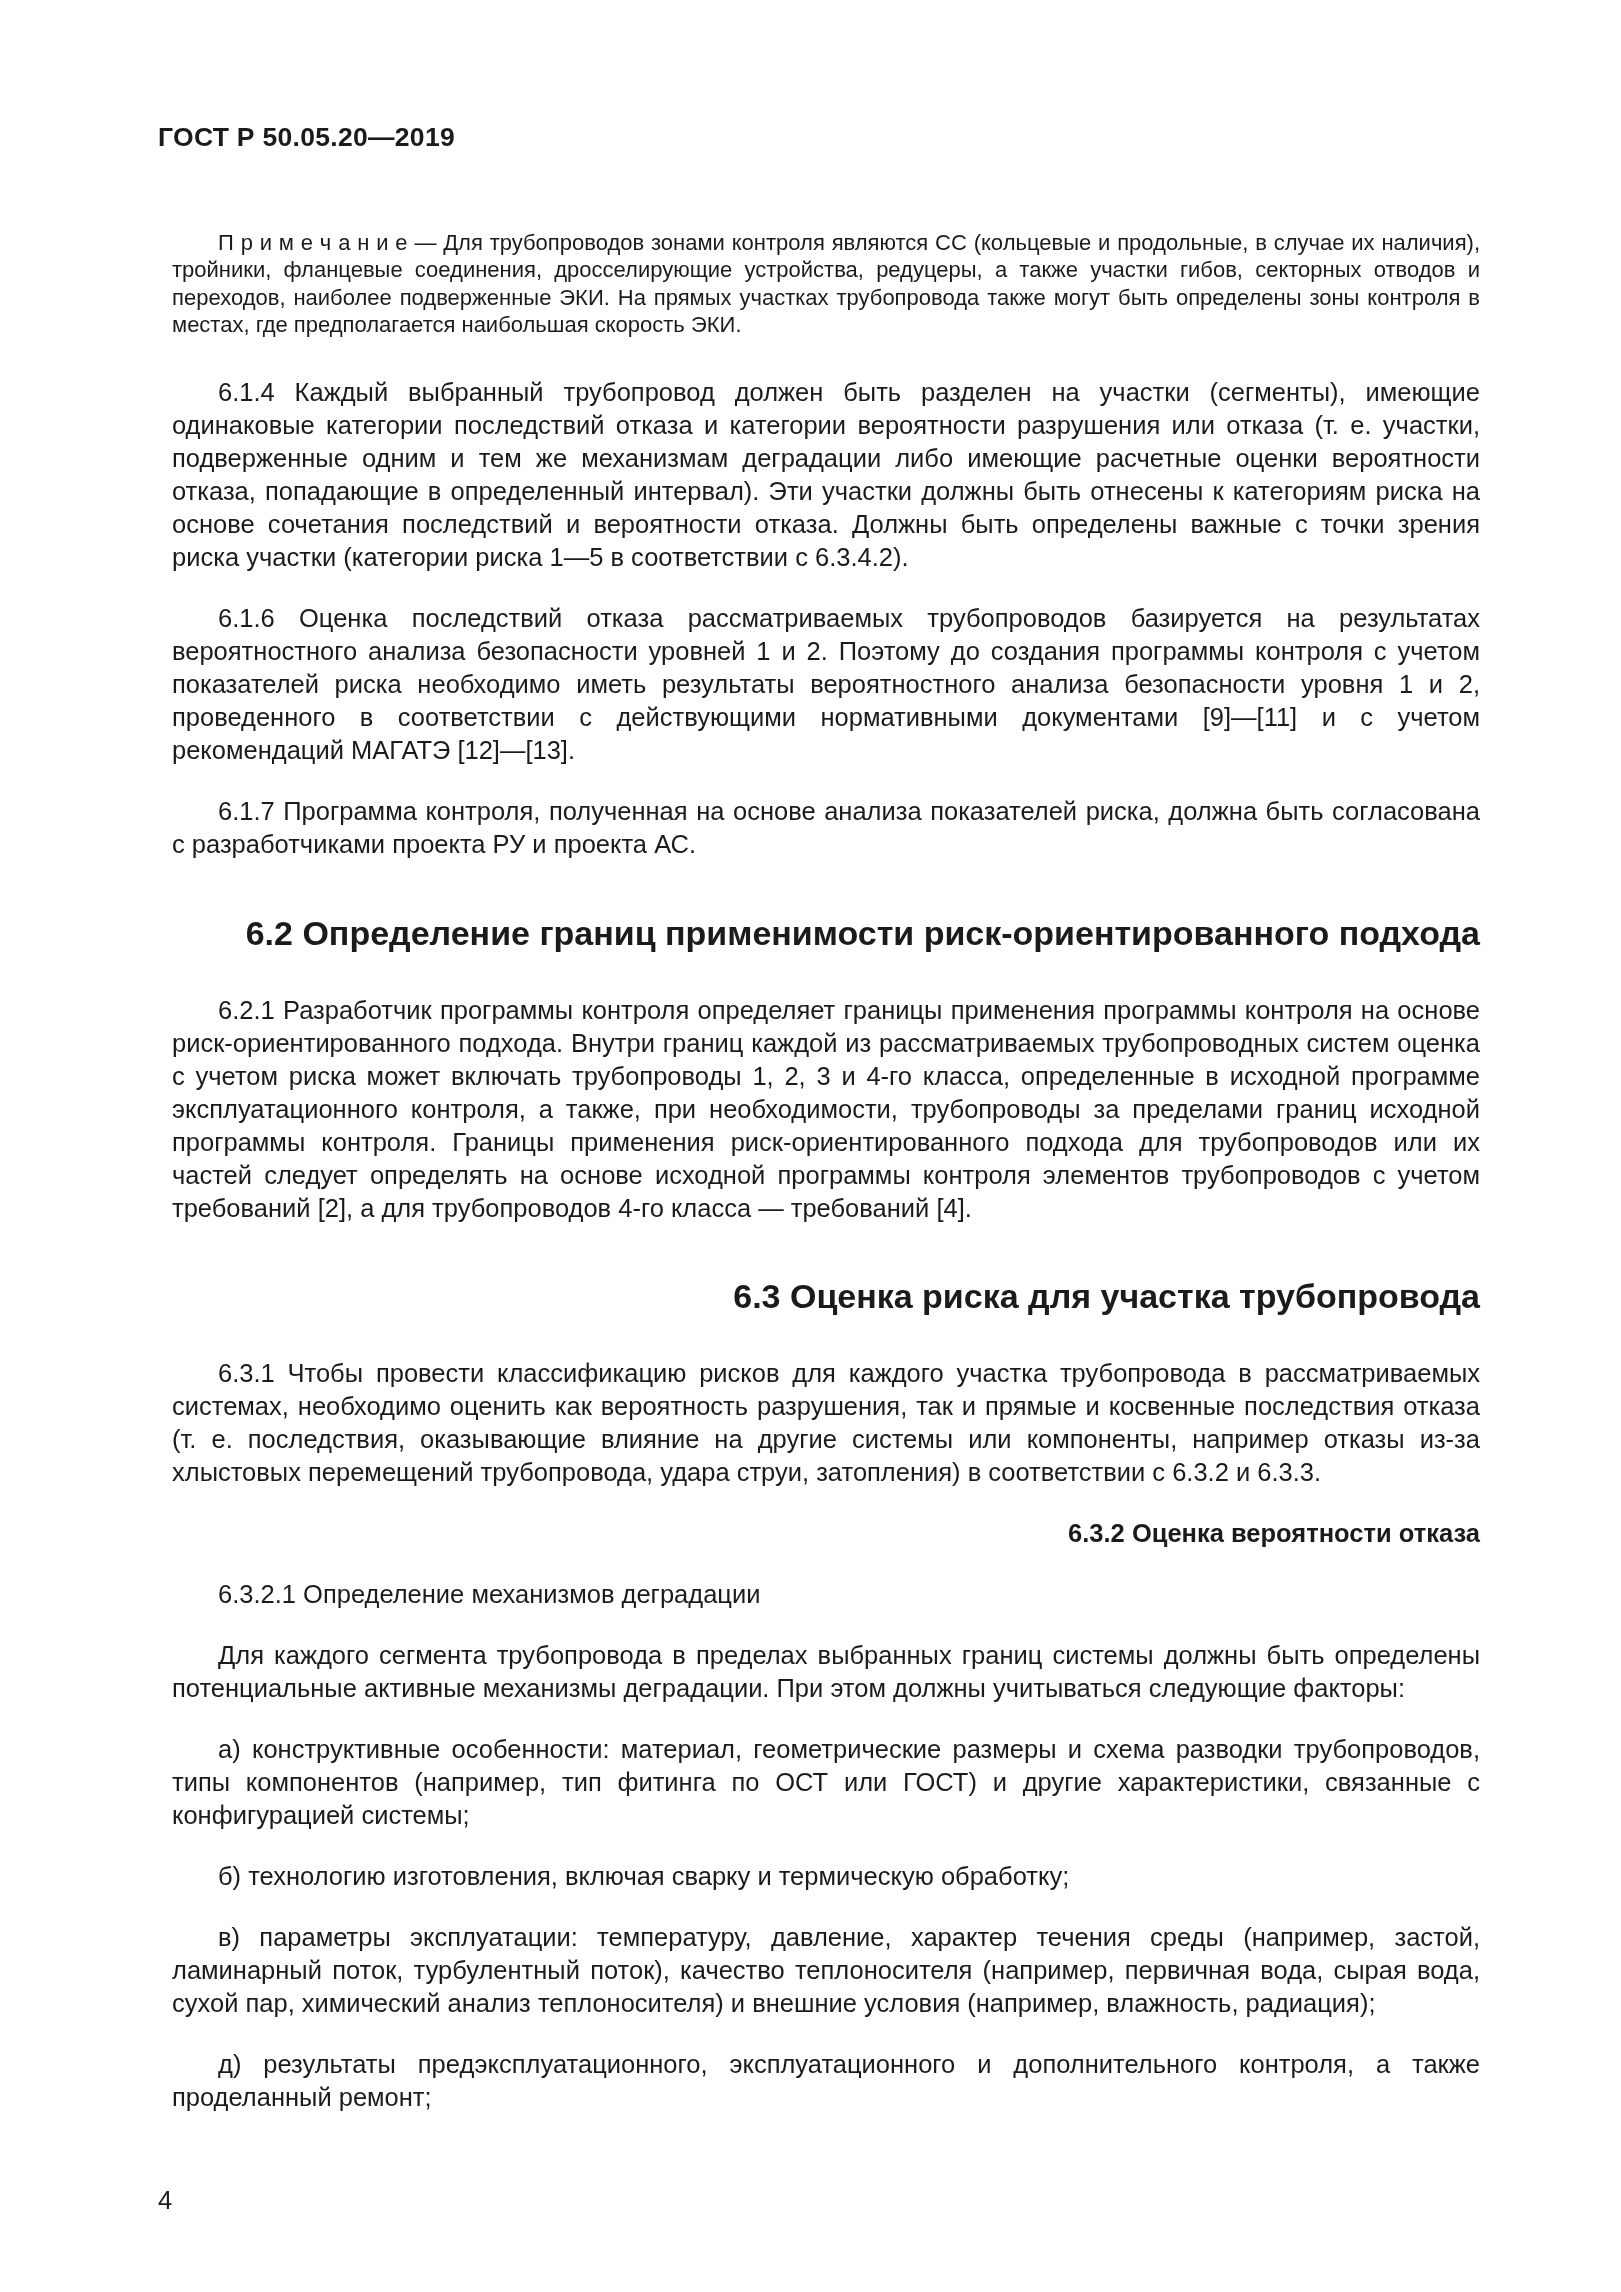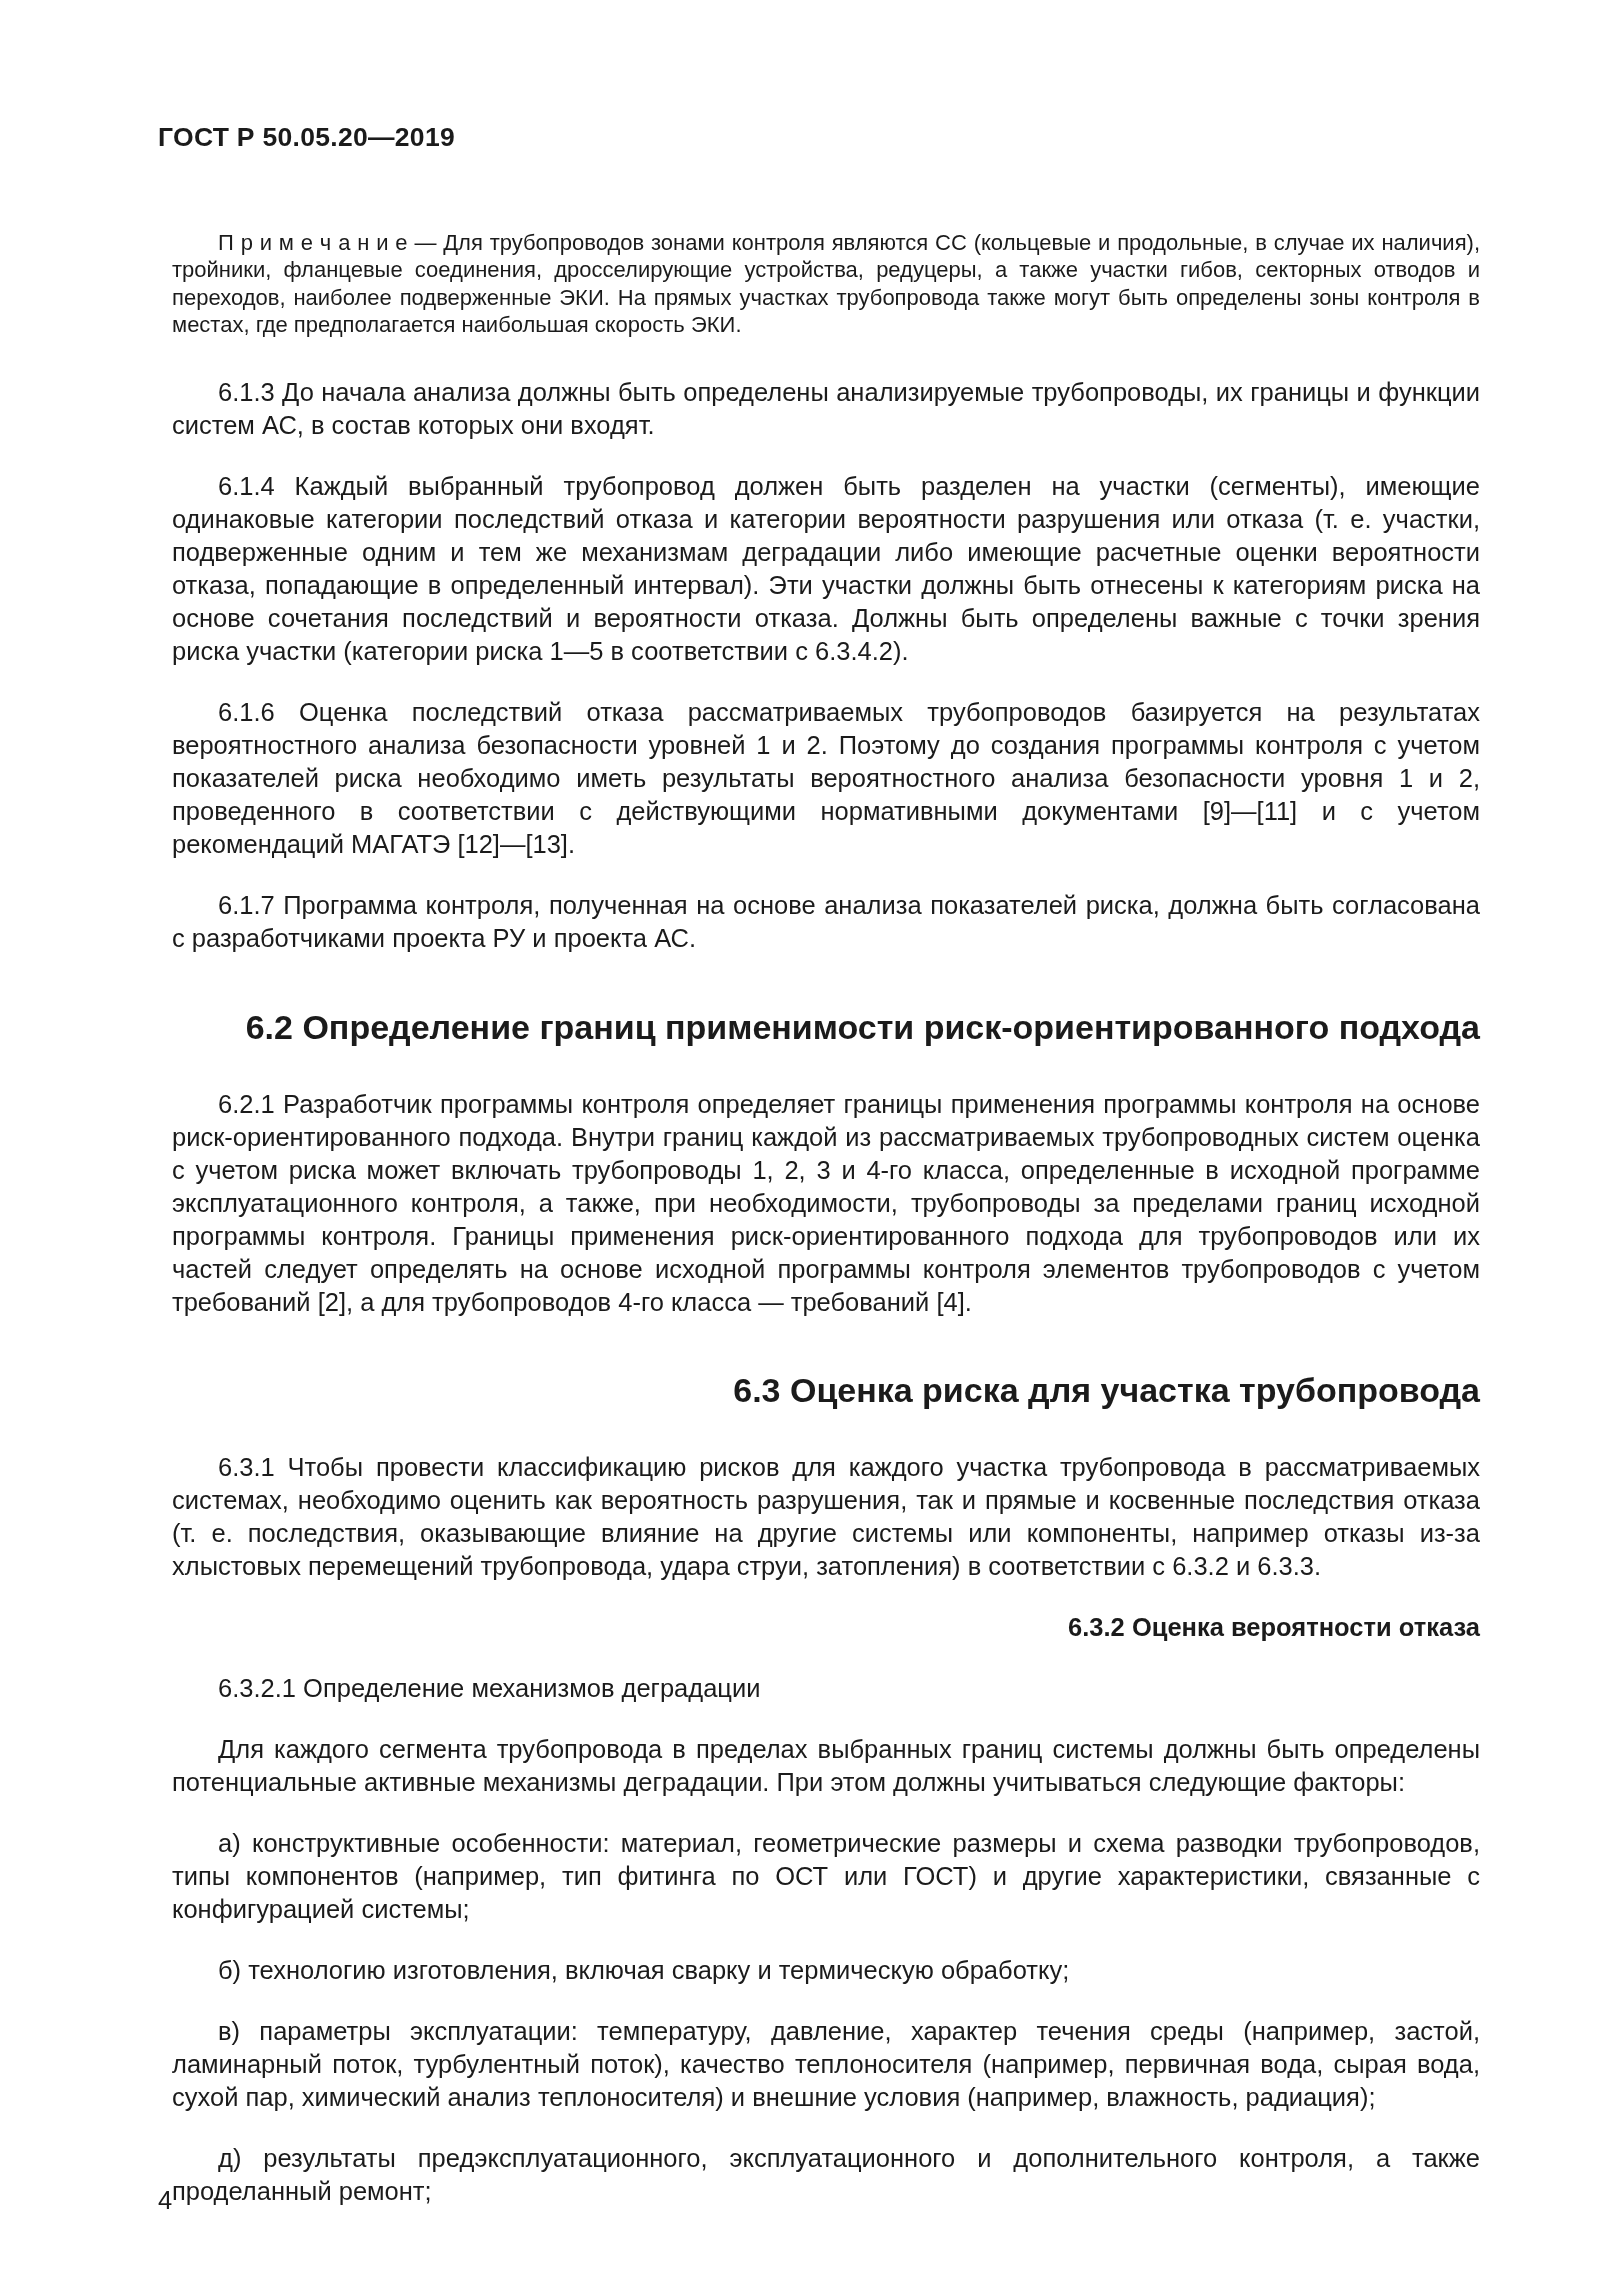--- a/index.html
+++ b/index.html
@@ -70,21 +70,20 @@
   }
 </style>
 </head>
 <body>
 
 <div class="page">
   <div class="doc-header">ГОСТ Р 50.05.20—2019</div>
 
   <div class="doc-body" id="content-blocks">
       <p class="note">П р и м е ч а н и е  — Для трубопроводов зонами контроля являются СС (кольцевые и продольные, в случае их наличия), тройники, фланцевые соединения, дросселирующие устройства, редуцеры, а также участки гибов, секторных отводов и переходов, наиболее подверженные ЭКИ. На прямых участках трубопровода также могут быть определены зоны контроля в местах, где предполагается наибольшая скорость ЭКИ.</p>
-      <p class="para">6.1.3 До начала анализа должны быть определены анализируемые трубопроводы, их границы и функции систем АС, в состав которых они входят.</p>
       <p class="para">6.1.4 Каждый выбранный трубопровод должен быть разделен на участки (сегменты), имеющие одинаковые категории последствий отказа и категории вероятности разрушения или отказа (т. е. участки, подверженные одним и тем же механизмам деградации либо имеющие расчетные оценки вероятности отказа, попадающие в определенный интервал). Эти участки должны быть отнесены к категориям риска на основе сочетания последствий и вероятности отказа. Должны быть определены важные с точки зрения риска участки (категории риска 1—5 в соответствии с 6.3.4.2).</p>
       <p class="para">6.1.6 Оценка последствий отказа рассматриваемых трубопроводов базируется на результатах вероятностного анализа безопасности уровней 1 и 2. Поэтому до создания программы контроля с учетом показателей риска необходимо иметь результаты вероятностного анализа безопасности уровня 1 и 2, проведенного в соответствии с действующими нормативными документами [9]—[11] и с учетом рекомендаций МАГАТЭ [12]—[13].</p>
       <p class="para">6.1.7 Программа контроля, полученная на основе анализа показателей риска, должна быть согласована с разработчиками проекта РУ и проекта АС.</p>
       <p class="heading">6.2 Определение границ применимости риск-ориентированного подхода</p>
       <p class="para">6.2.1 Разработчик программы контроля определяет границы применения программы контроля на основе риск-ориентированного подхода. Внутри границ каждой из рассматриваемых трубопроводных систем оценка с учетом риска может включать трубопроводы 1, 2, 3 и 4-го класса, определенные в исходной программе эксплуатационного контроля, а также, при необходимости, трубопроводы за пределами границ исходной программы контроля. Границы применения риск-ориентированного подхода для трубопроводов или их частей следует определять на основе исходной программы контроля элементов трубопроводов с учетом требований [2], а для трубопроводов 4-го класса — требований [4].</p>
       <p class="heading">6.3 Оценка риска для участка трубопровода</p>
       <p class="para">6.3.1 Чтобы провести классификацию рисков для каждого участка трубопровода в рассматриваемых системах, необходимо оценить как вероятность разрушения, так и прямые и косвенные последствия отказа (т. е. последствия, оказывающие влияние на другие системы или компоненты, например отказы из-за хлыстовых перемещений трубопровода, удара струи, затопления) в соответствии с 6.3.2 и 6.3.3.</p>
       <p class="bold-para">6.3.2 Оценка вероятности отказа</p>
       <p class="para">6.3.2.1 Определение механизмов деградации</p>
       <p class="para">Для каждого сегмента трубопровода в пределах выбранных границ системы должны быть определены потенциальные активные механизмы деградации. При этом должны учитываться следующие факторы:</p>

